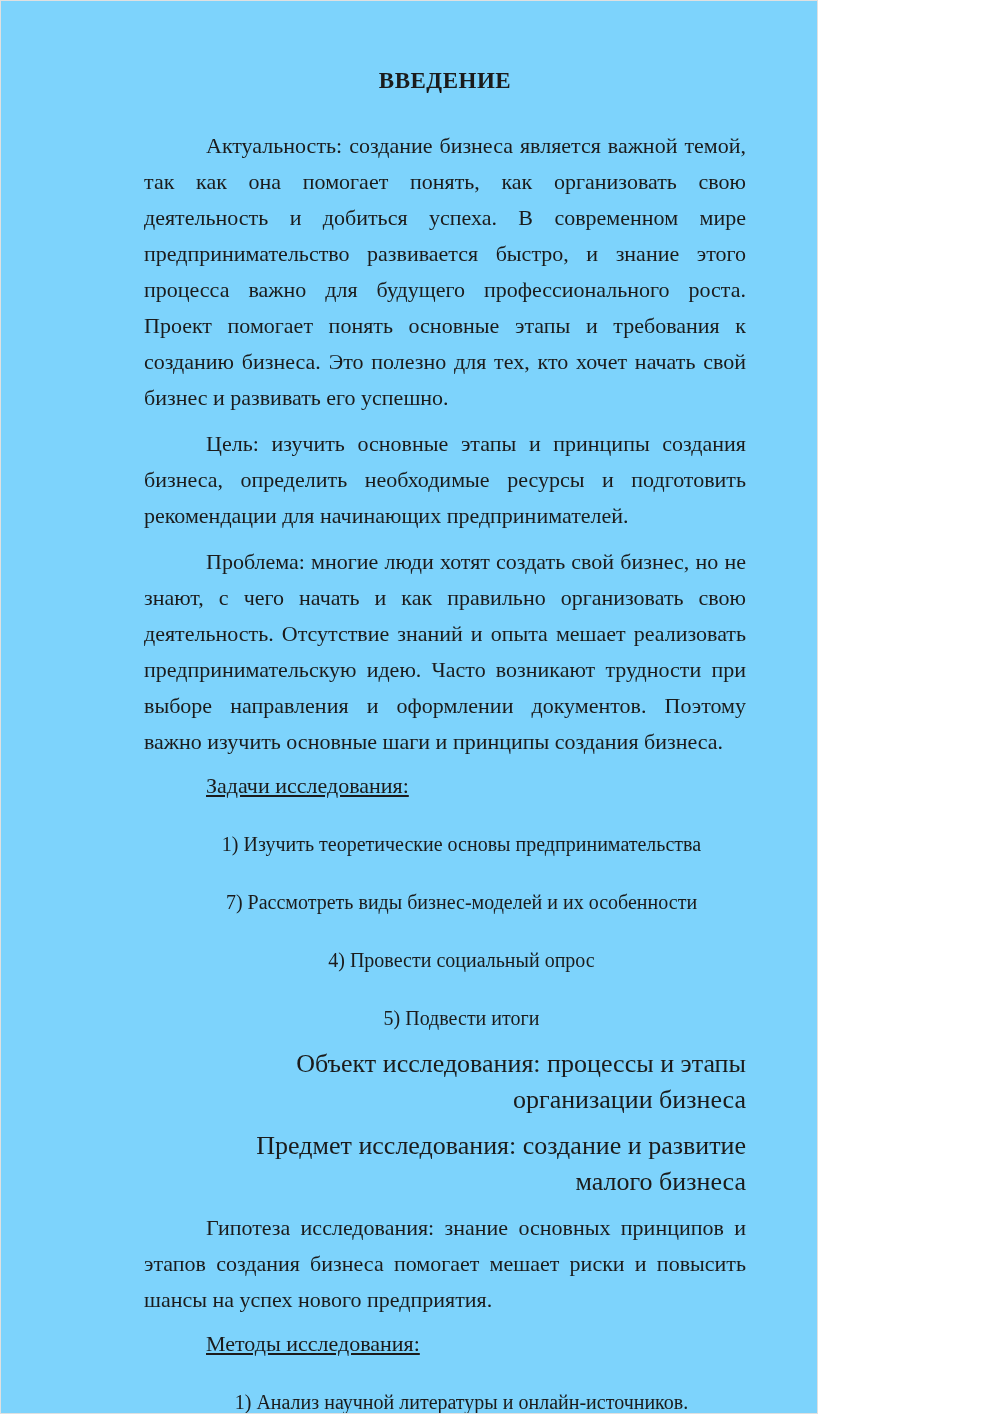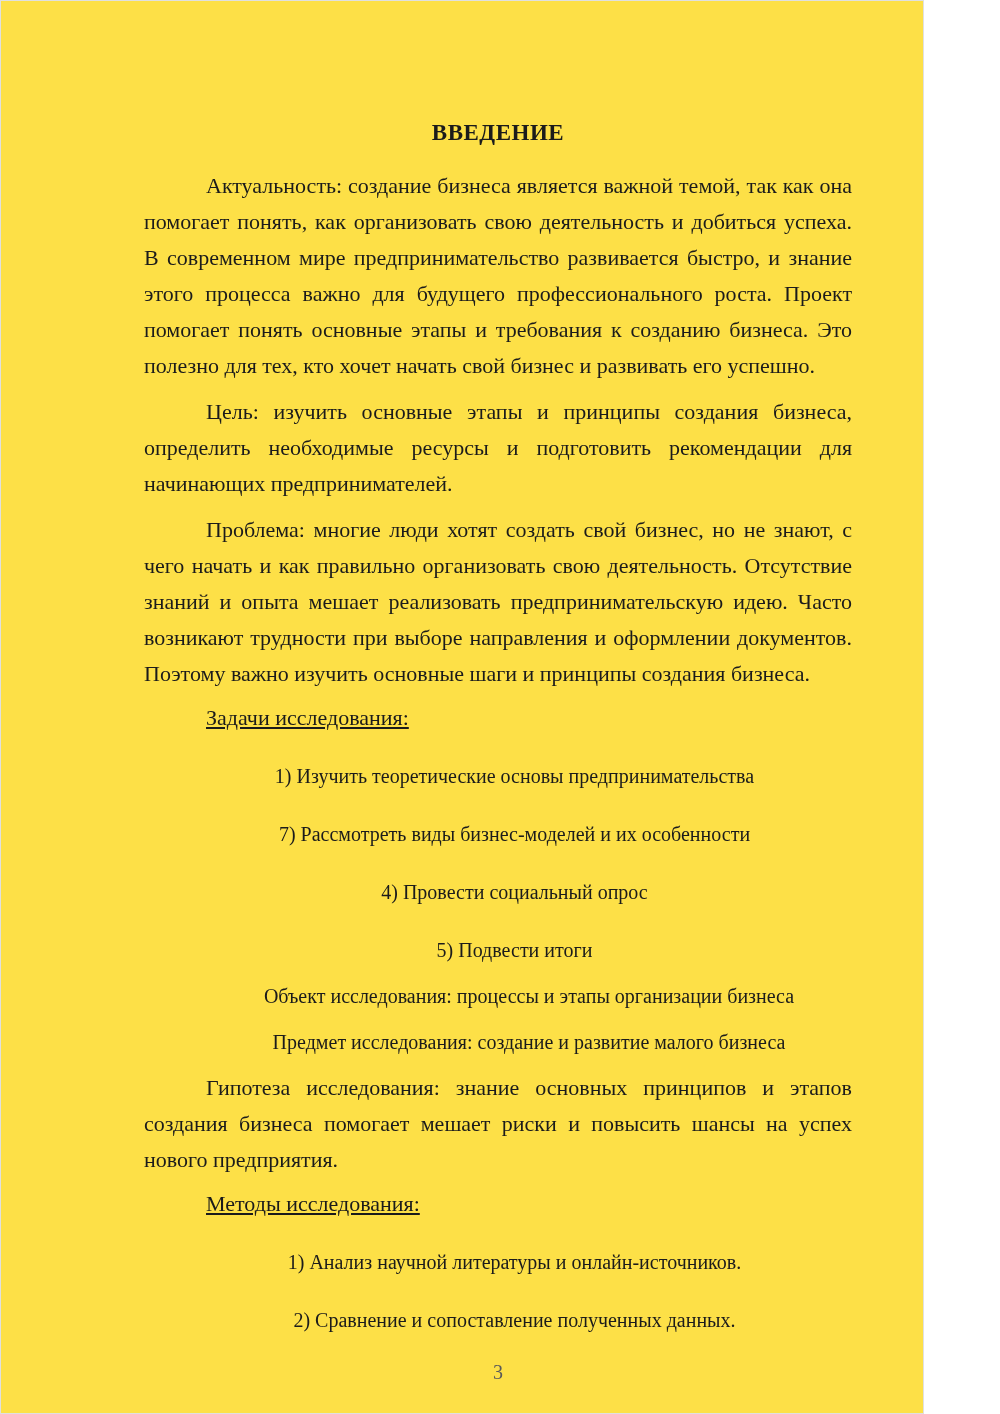--- a/index.html
+++ b/index.html
@@ -7,68 +7,68 @@
       padding: 0;
       background: #ffffff;
     }
     body {
       width: 1000px;
       height: 1414px;
       position: relative;
     }
     .page {
       box-sizing: border-box;
-      width: 924px;
+      width: 818px;
       height: 1414px;
-      background: #fde047;
+      background: #7dd3fc;
       border: 1px solid #e0e0e0;
-      padding: 117px 71px 0 143px;
+      padding: 65px 71px 0 143px;
       font-family: "Liberation Serif", "DejaVu Serif", serif;
       color: #1b1b1b;
       overflow: hidden;
     }
     .doc-title {
       font-size: 23px;
       font-weight: bold;
       text-align: center;
       margin: 0;
       line-height: 30px;
       letter-spacing: 0.5px;
     }
     .para {
       font-size: 22px;
       line-height: 36px;
       text-align: justify;
       text-indent: 62px;
       margin: 10px 0 0 0;
     }
     .para.first {
-      margin-top: 20px;
+      margin-top: 32px;
     }
     .heading-line {
       font-size: 22px;
       line-height: 36px;
       text-indent: 62px;
       margin: 8px 0 0 0;
       text-align: left;
       text-decoration: underline;
     }
     .list-item {
       font-size: 20px;
       line-height: 36px;
       margin: 22px 0 0 33px;
       text-align: center;
       text-indent: 0;
     }
     .single-line {
-      font-size: 20px;
+      font-size: 26px;
       line-height: 36px;
       text-indent: 62px;
       margin: 10px 0 0 0;
-      text-align: center;
+      text-align: right;
     }
     .page-number {
       font-size: 20px;
       line-height: 28px;
       color: #5a5a5a;
       text-align: center;
       margin-top: 20px;
     }
   </style>
 </head>

